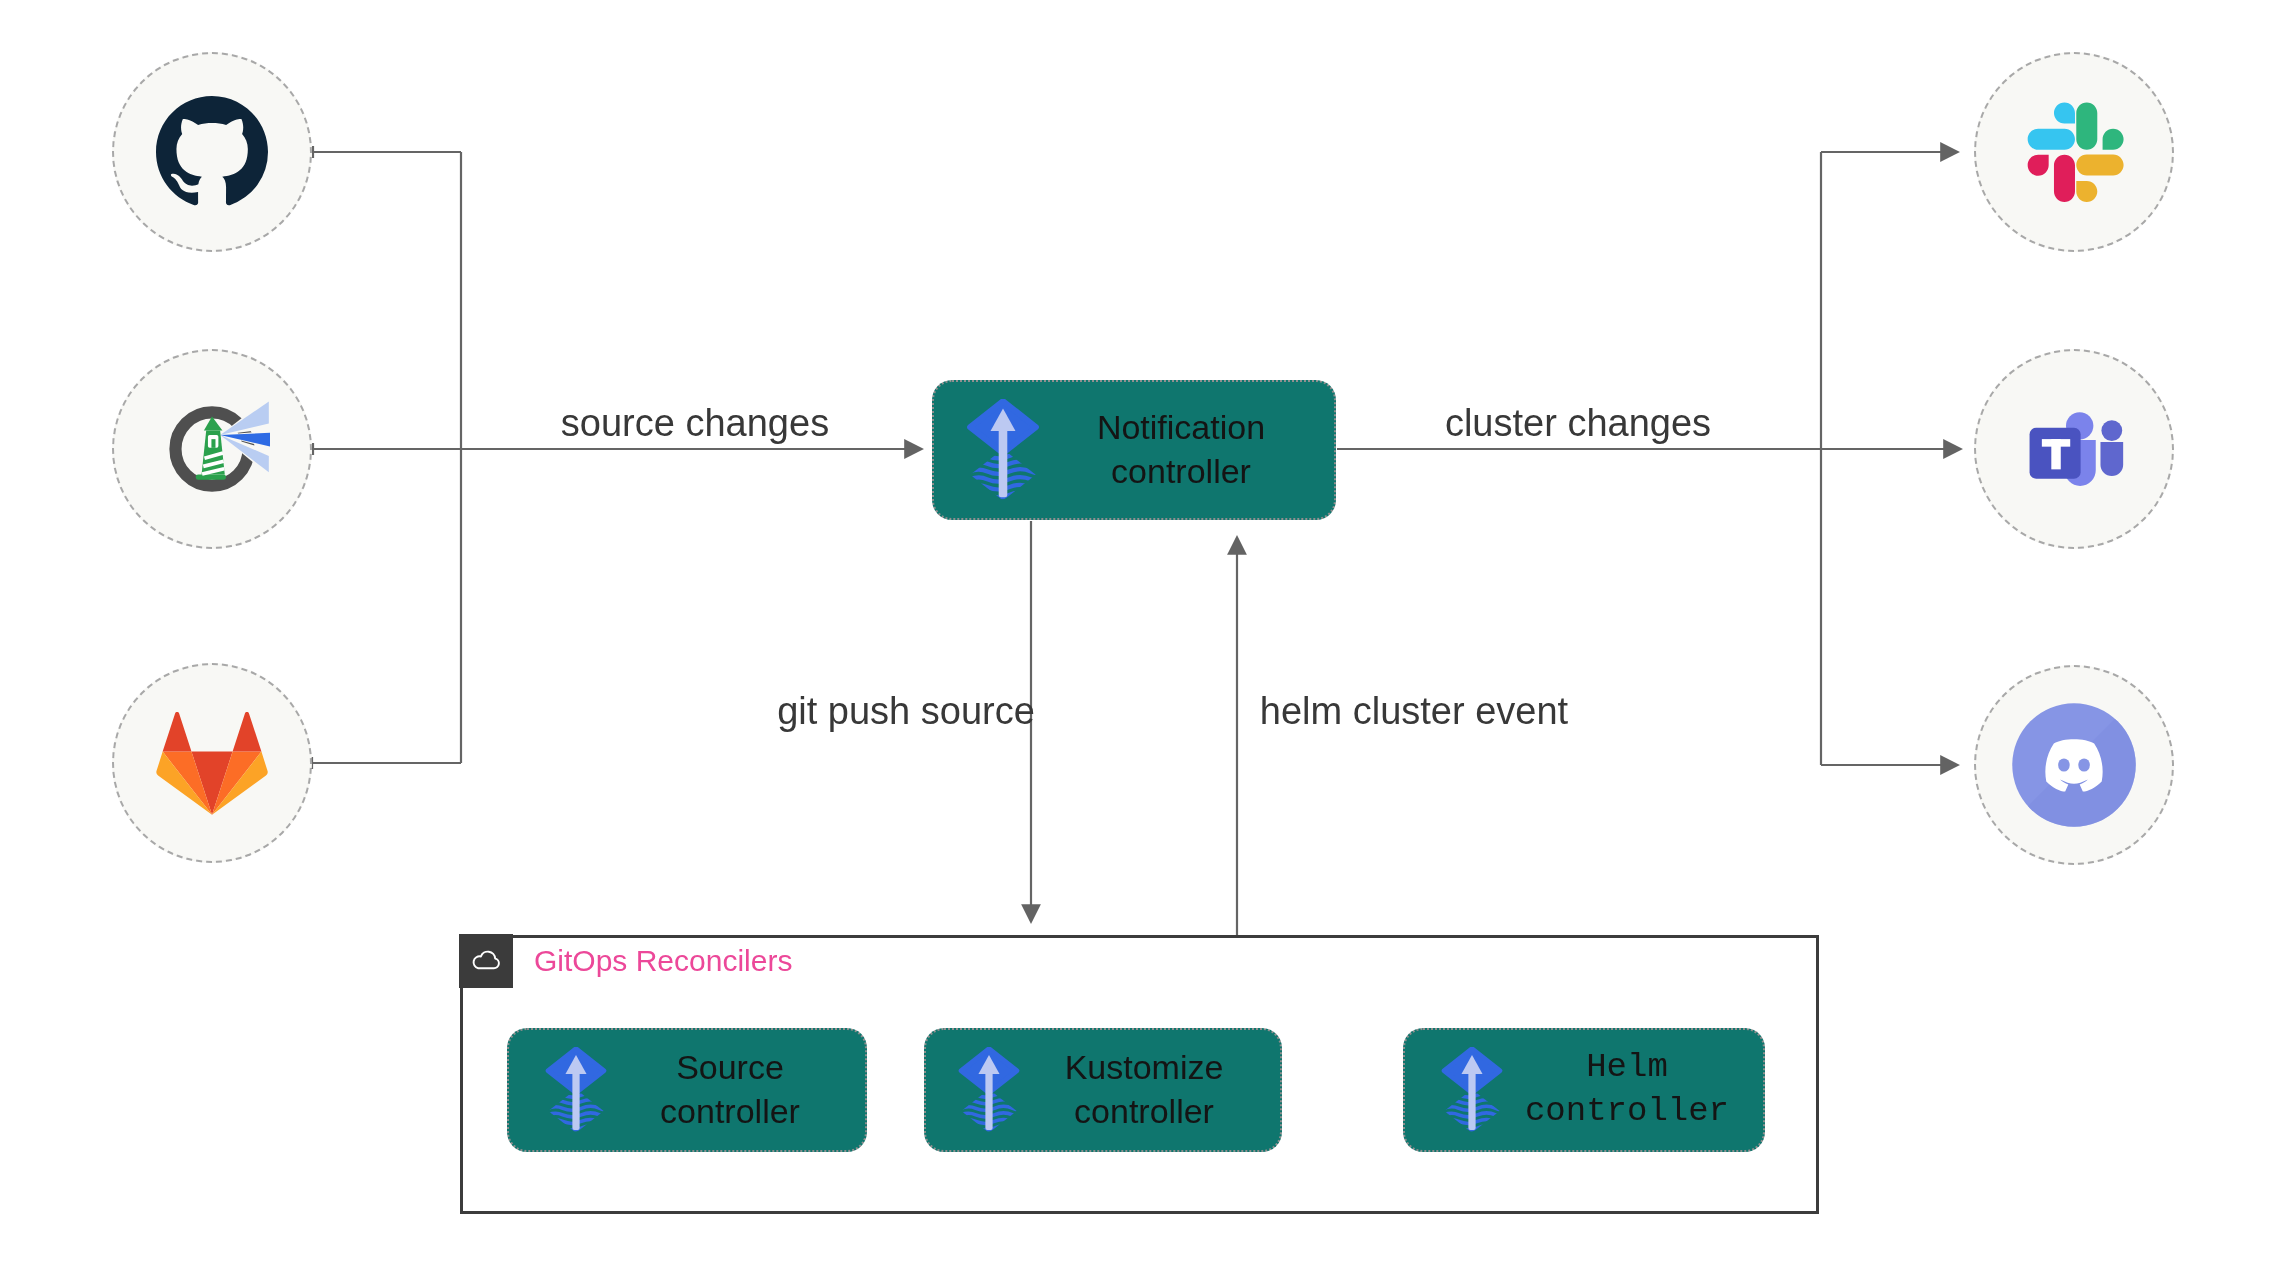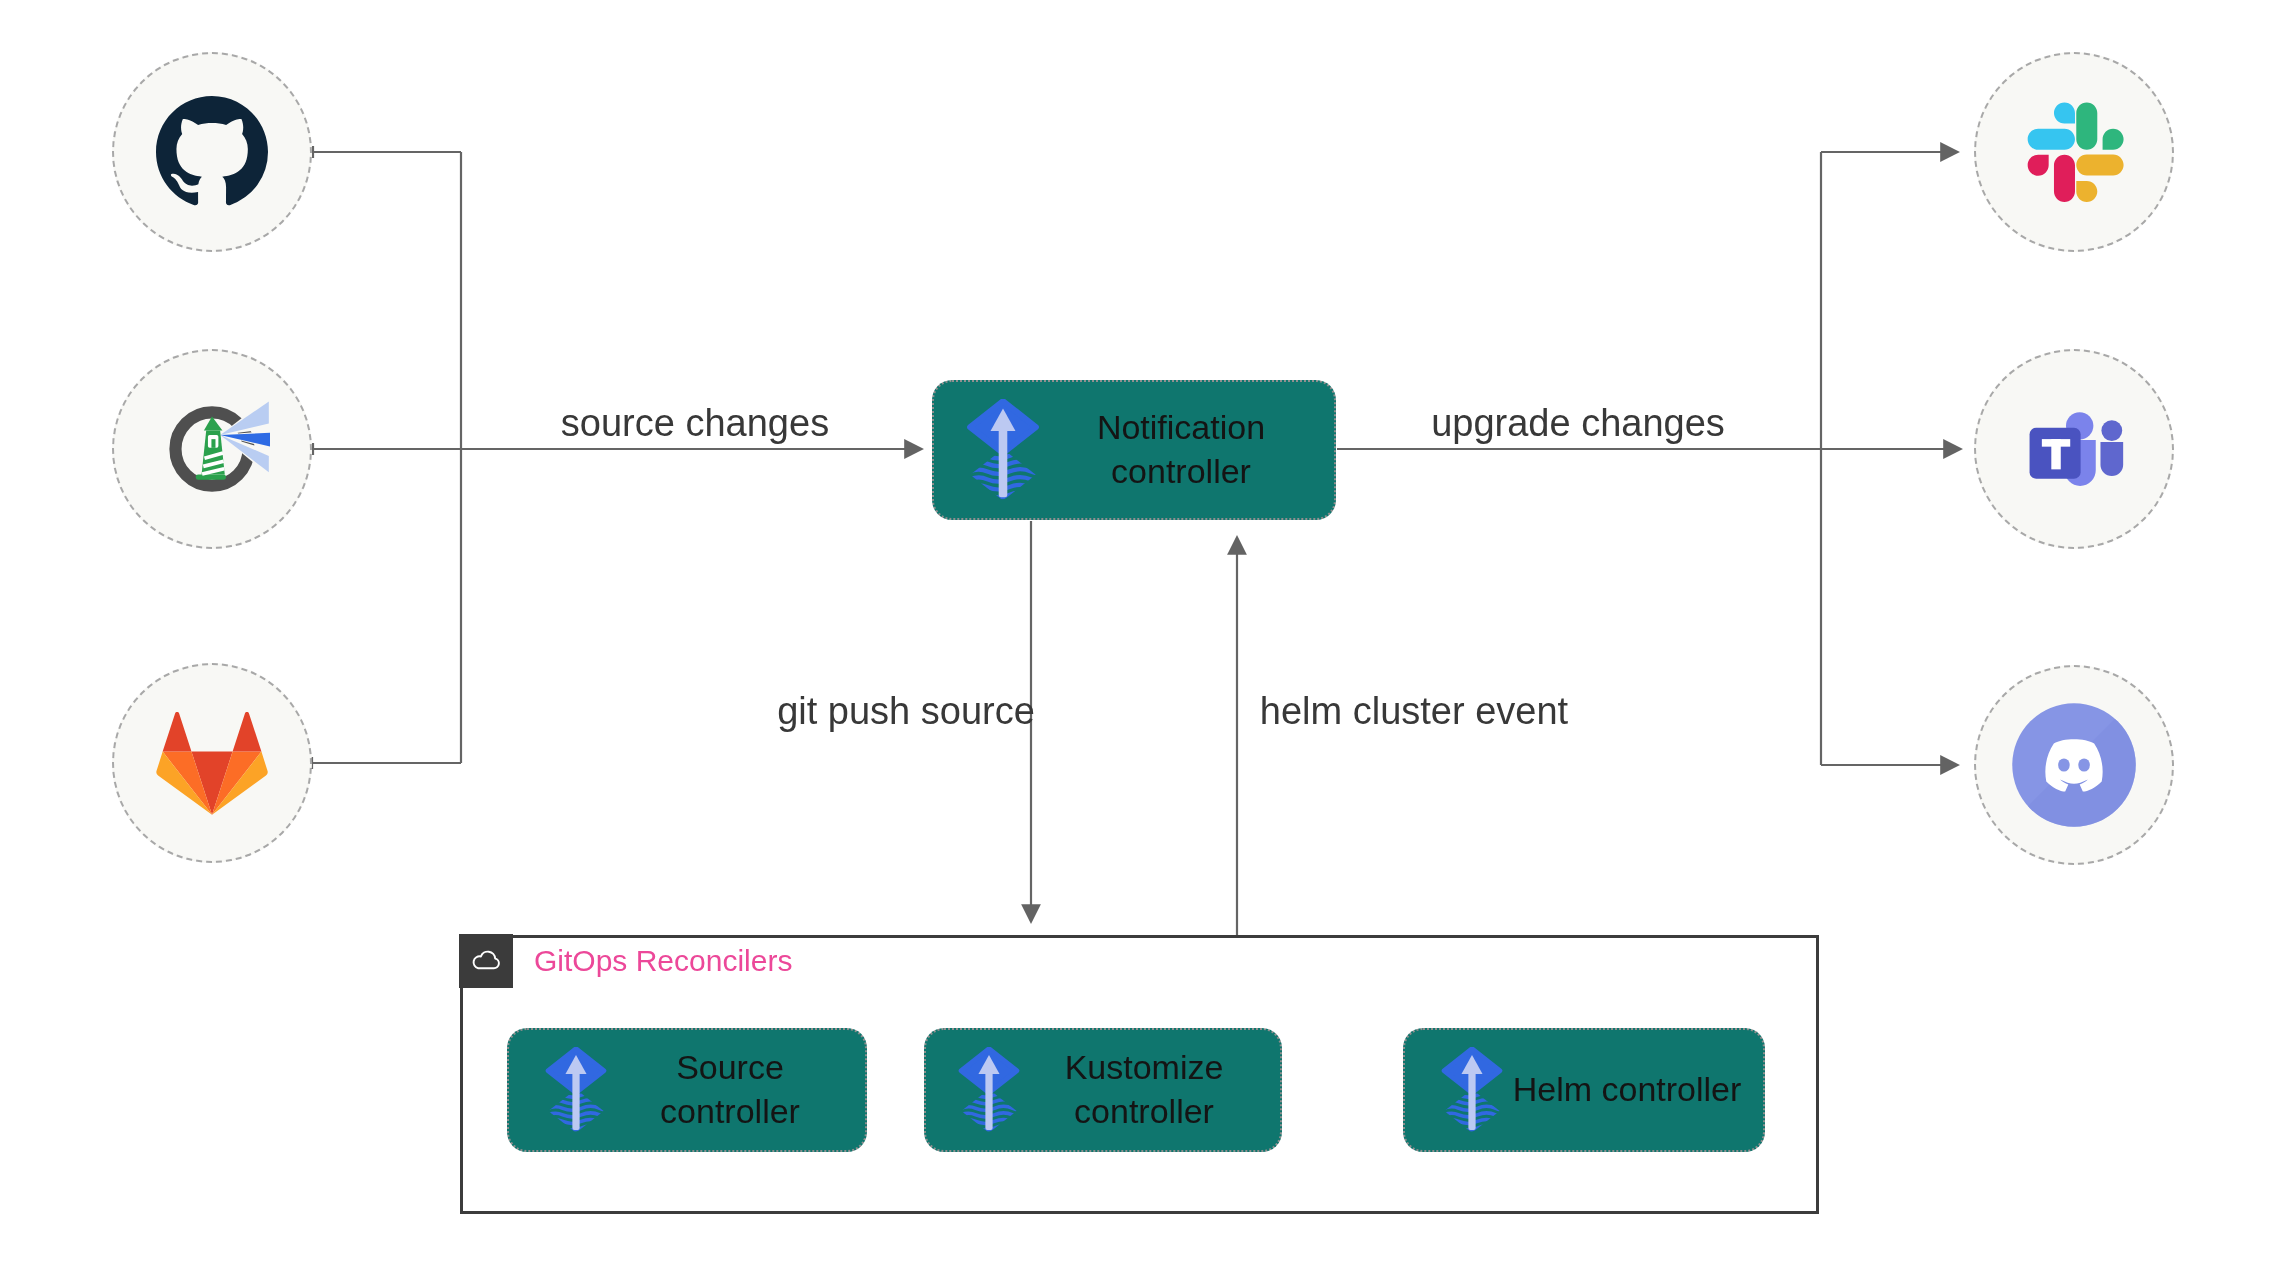--- a/index.html
+++ b/index.html
@@ -148,21 +148,21 @@
   <div class="node" style="left:932px;top:380px;width:404px;height:140px;">
     <span class="flux-wrap" style="margin-left:30px;">
       <svg width="78" height="103" viewBox="0 0 100 132">
           <use href="#flux"></use>
         </svg>
     </span>
     <span class="label">Notification controller</span>
   </div>
 
   <div class="edge-label" style="left:695px;top:402px;">source changes</div>
-  <div class="edge-label" style="left:1578px;top:402px;">upgrade changes</div>
+  <div class="edge-label" style="left:1578px;top:402px;">cluster changes</div>
   <div class="edge-label" style="left:906px;top:690px;">git push source</div>
   <div class="edge-label" style="left:1414px;top:690px;">helm cluster event</div>
 
   <div class="group-box" style="left:460px;top:935px;width:1359px;height:279px;"></div>
   <div class="group-badge" style="left:459px;top:934px;">
     <svg width="36" height="36" viewBox="0 0 24 24">
       <path d="M6.8 16.8h10.4a3.3 3.3 0 0 0 .9-6.5A4.9 4.9 0 0 0 8.6 9a3.9 3.9 0 0 0-1.8 7.8Z" fill="none" stroke="#ffffff" stroke-width="1.3" stroke-linejoin="round"></path>
     </svg>
   </div>
   <div class="group-title" style="left:534px;top:944px;">GitOps Reconcilers</div>
@@ -178,21 +178,21 @@
 
   <div class="node" style="left:924px;top:1028px;width:358px;height:124px;align-items:center;">
     <span class="flux-wrap" style="margin-left:30px;">
       <svg width="66" height="87" viewBox="0 0 100 132">
           <use href="#flux"></use>
         </svg>
     </span>
     <span class="label">Kustomize controller</span>
   </div>
 
-  <div class="node" style="left:1403px;top:1028px;width:362px;height:124px;">
+  <div class="node" style="left:1403px;top:1028px;width:362px;height:124px;font-family:Liberation Mono, monospace;">
     <span class="flux-wrap" style="margin-left:34px;">
       <svg width="66" height="87" viewBox="0 0 100 132">
           <use href="#flux"></use>
         </svg>
     </span>
     <span class="label">Helm controller</span>
   </div>
 
 </div>
 

